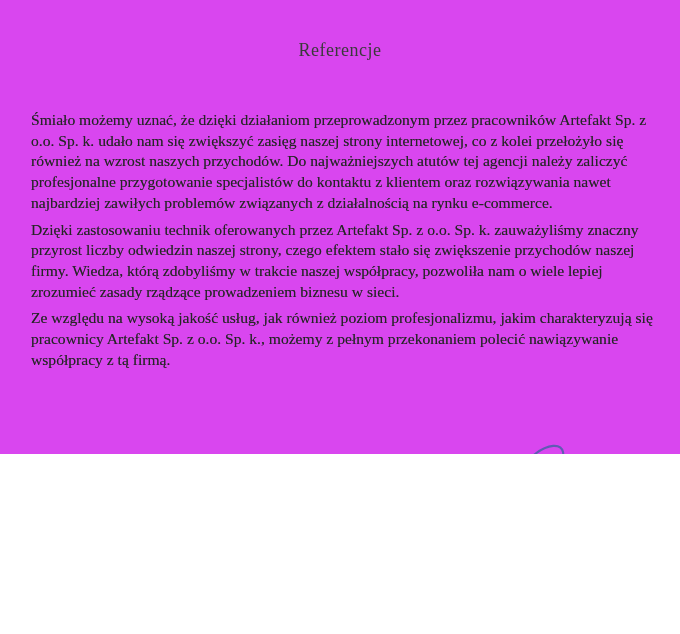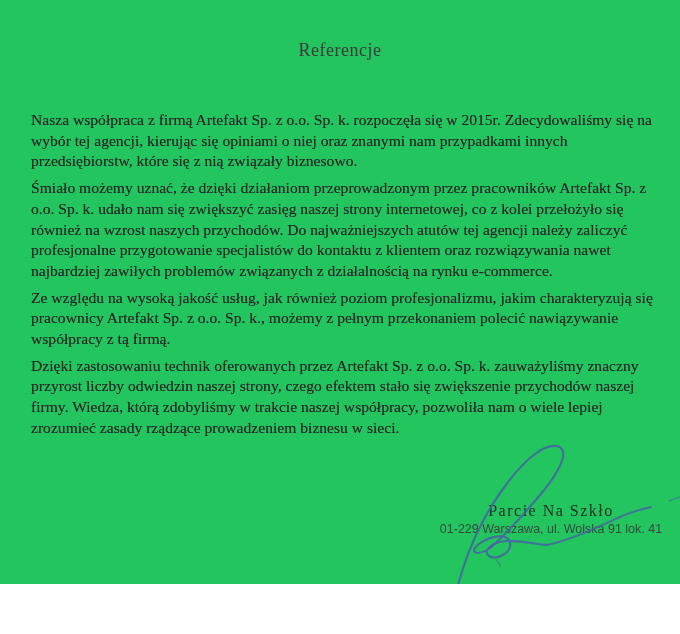--- a/index.html
+++ b/index.html
@@ -3,22 +3,22 @@
 <meta charset="utf-8">
 <style>
   html, body {
     margin: 0;
     padding: 0;
     background: #ffffff;
   }
   .page {
     position: relative;
     width: 680px;
-    height: 584px;
-    background: #22c55e;
+    height: 454px;
+    background: #d946ef;
     overflow: hidden;
     font-family: "Liberation Serif", serif;
   }
   .doc-title {
     position: absolute;
     top: 40px;
     left: 0;
     width: 100%;
     text-align: center;
     font-size: 18px;
@@ -77,24 +77,23 @@
   }
 </style>
 </head>
 <body>
 
 <div class="page">
 
   <h1 class="doc-title">Referencje</h1>
 
   <div class="letter-body">
-    <p>Nasza współpraca z firmą Artefakt Sp. z o.o. Sp. k. rozpoczęła się w 2015r. Zdecydowaliśmy się na wybór tej agencji, kierując się opiniami o niej oraz znanymi nam przypadkami innych przedsiębiorstw, które się z nią związały biznesowo.</p>
     <p>Śmiało możemy uznać, że dzięki działaniom przeprowadzonym przez pracowników Artefakt Sp. z o.o. Sp. k. udało nam się zwiększyć zasięg naszej strony internetowej, co z kolei przełożyło się również na wzrost naszych przychodów. Do najważniejszych atutów tej agencji należy zaliczyć profesjonalne przygotowanie specjalistów do kontaktu z klientem oraz rozwiązywania nawet najbardziej zawiłych problemów związanych z działalnością na rynku e-commerce.</p>
+    <p>Dzięki zastosowaniu technik oferowanych przez Artefakt Sp. z o.o. Sp. k. zauważyliśmy znaczny przyrost liczby odwiedzin naszej strony, czego efektem stało się zwiększenie przychodów naszej firmy. Wiedza, którą zdobyliśmy w trakcie naszej współpracy, pozwoliła nam o wiele lepiej zrozumieć zasady rządzące prowadzeniem biznesu w sieci.</p>
     <p>Ze względu na wysoką jakość usług, jak również poziom profesjonalizmu, jakim charakteryzują się pracownicy Artefakt Sp. z o.o. Sp. k., możemy z pełnym przekonaniem polecić nawiązywanie współpracy z tą firmą.</p>
-    <p>Dzięki zastosowaniu technik oferowanych przez Artefakt Sp. z o.o. Sp. k. zauważyliśmy znaczny przyrost liczby odwiedzin naszej strony, czego efektem stało się zwiększenie przychodów naszej firmy. Wiedza, którą zdobyliśmy w trakcie naszej współpracy, pozwoliła nam o wiele lepiej zrozumieć zasady rządzące prowadzeniem biznesu w sieci.</p>
   </div>
 
   <div class="stamp">
     <div class="stamp-name">Parcie Na Szkło</div>
     <div class="stamp-line">01-229 Warszawa, ul. Wolska 91 lok. 41</div>
   </div>
 
   <svg class="signature-svg" viewBox="0 0 680 634">
 
     <path d="M 457,589 C 462,569 471,544 483,521 C 496,497 516,468 535,454

